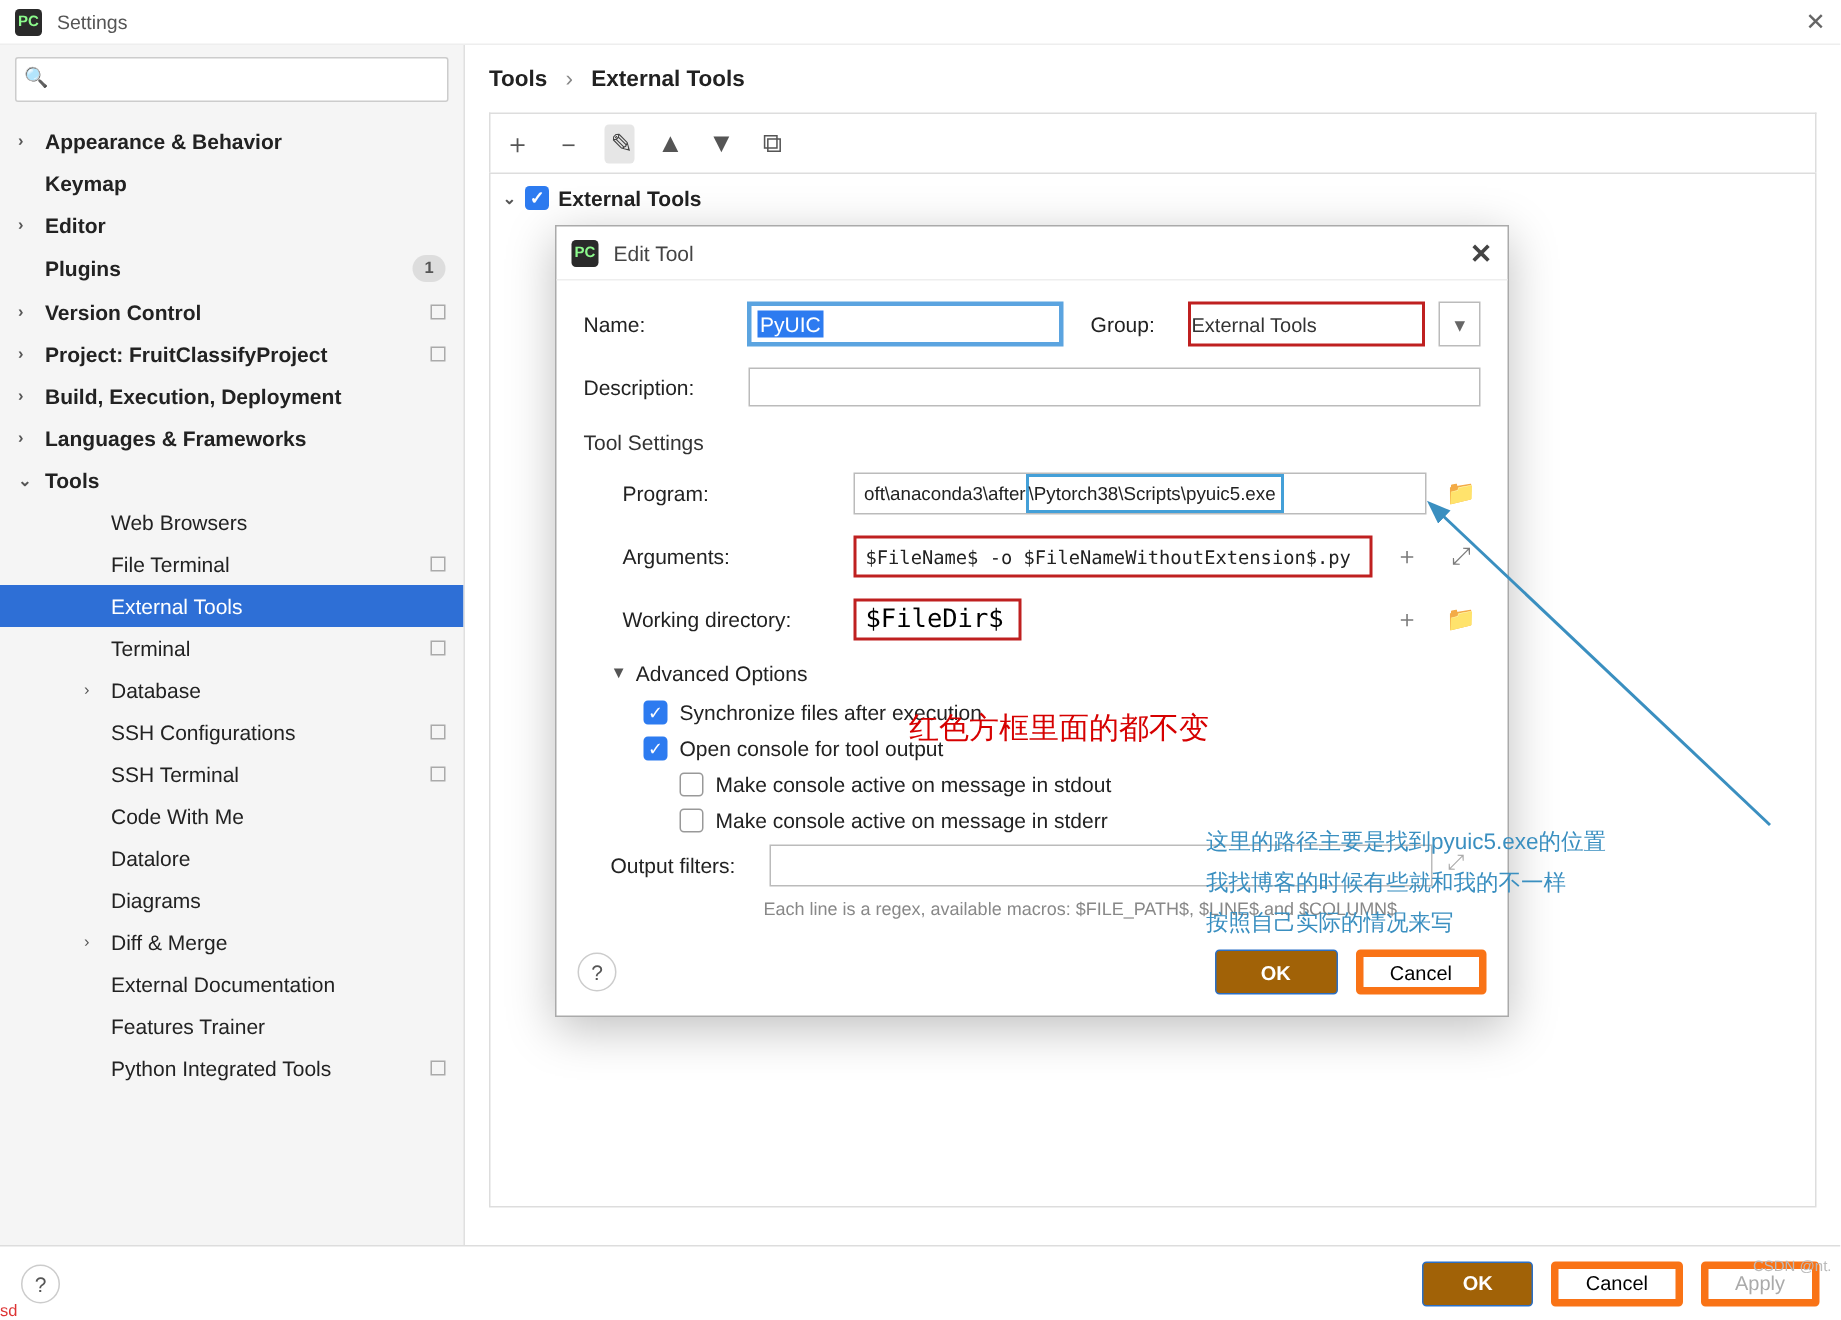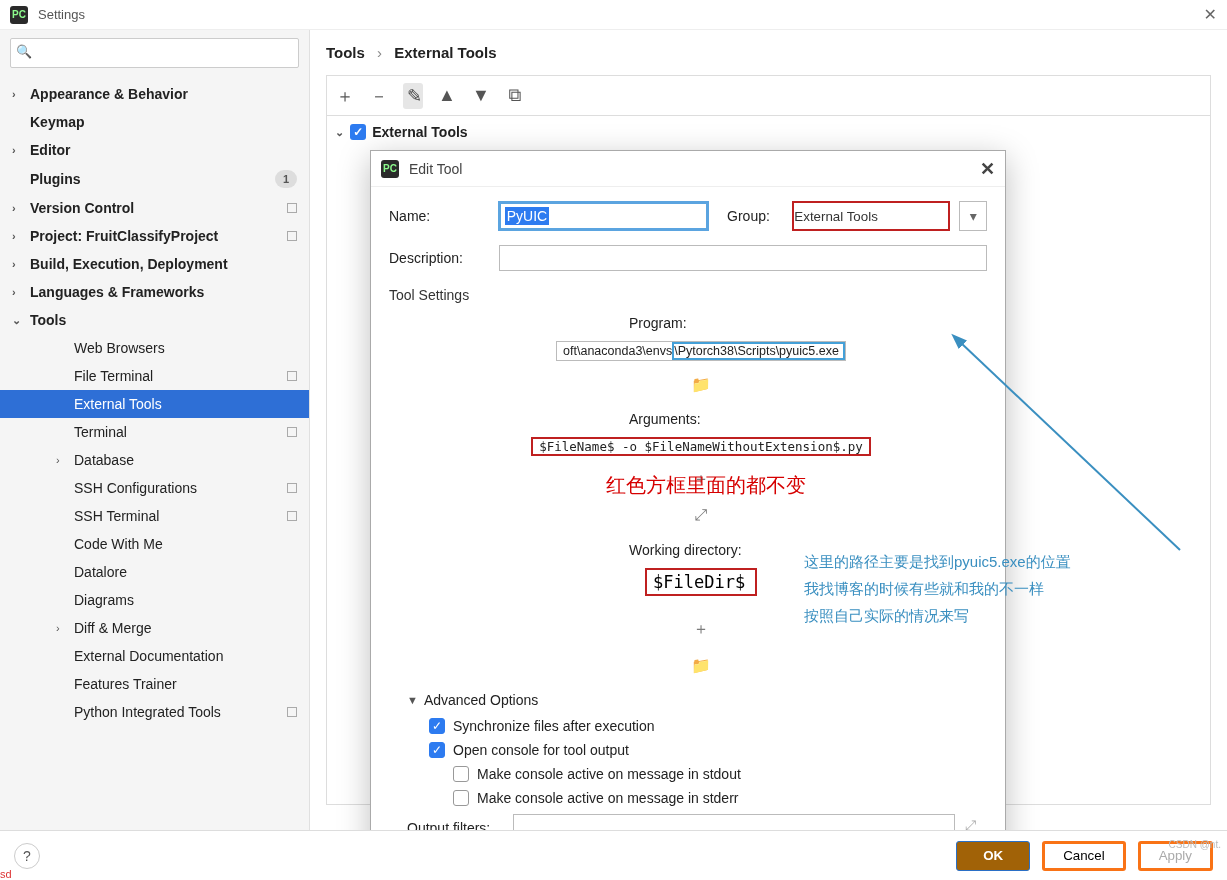--- a/index.html
+++ b/index.html
@@ -50,42 +50,42 @@
 .frow { display:flex; align-items:center; margin-bottom: 14px; gap:10px; }
 .frow label { width: 100px; }
 .inp { height:26px; border:1px solid #bbb; padding:0 6px; font-size:13px; background:#fff; }
 
 .name-input { width: 214px; border:3px solid #5ba4e0; height:30px; }
 .group-input { width: 158px; border:2px solid #bf2020; height:30px; color:#333; }
 .group-dd { width:28px; height:30px; border:1px solid #bbb; display:flex;align-items:center;justify-content:center;color:#666; margin-left:-1px; }
 .desc-input { flex:1; }
 
 .section-title { margin: 16px 0 12px 0; color:#333; }
-.srow { display:flex; align-items:center; margin-bottom: 14px; gap:10px; padding-left: 26px; flex-direction: column; }
+.srow { display:flex; align-items:center; margin-bottom: 14px; gap:10px; padding-left: 26px; }
 .srow label { width: 144px; }
 .srow .field { flex:1; height:28px; border:1px solid #bbb; font-family: monospace; font-size:12.5px; display:flex; align-items:center; padding:0 6px; overflow:hidden; white-space:nowrap; }
 .srow .icon-btn { width:26px; height:26px; color:#7b7b7b; display:flex;align-items:center;justify-content:center; font-size:16px; }
 .overlay-blue { border:2px solid #44a0d8 !important; }
 .overlay-red { border:2px solid #bf2020 !important; }
 .wd-input { width: 112px; border:2px solid #bf2020; height:28px; font-family:monospace; font-size:17px; padding:0 6px; }
 
 .adv-title { display:flex;align-items:center; gap:6px; margin: 10px 0 10px 18px; }
 .adv-opts { padding-left: 40px; }
 .adv-opts .opt { display:flex; align-items:center; gap:8px; margin-bottom:8px; }
 .adv-opts .opt .chk2 { width:16px;height:16px;border:1px solid #999;border-radius:3px;display:flex;align-items:center;justify-content:center; }
 .adv-opts .opt .chk2.on { background:#2d7bf0; border-color:#2d7bf0; color:#fff; font-size:12px; }
 .of-row { display:flex;align-items:center;gap:10px; margin:8px 0 0 18px; }
 .of-row .field { flex:1; height:28px; border:1px solid #bbb; }
 .of-row .icon-btn { width:22px;height:22px;color:#aaa;}
 .hint { color:#888; font-size:12px; margin: 8px 0 0 120px; }
 
 .dlg-footer { display:flex; align-items:center; padding: 10px 14px 14px 14px; }
 .help-btn { width:26px;height:26px;border:1px solid #ccc;border-radius:13px;display:flex;align-items:center;justify-content:center;color:#555; }
 .btn-primary { margin-left:auto; height:30px; padding:0 30px; background:#a16207; color:#fff; border:1px solid #2a6fc6; border-radius:3px; font-weight:bold; }
-.btn-secondary { height:30px; padding:0 18px; border:3px solid #f97316; border-radius:3px; margin-left:12px; background:#fff; }
+.btn-secondary { height:30px; padding:0 18px; border:5px solid #f97316; border-radius:3px; margin-left:12px; background:#fff; }
 
 .bottom-bar { position:absolute; left:0; right:0; bottom:0; height:50px; border-top:1px solid #ddd; display:flex;align-items:center; padding:0 14px; background:#fff; }
 .bottom-bar .btn-primary { margin-left:auto; padding:0 26px; }
 .bottom-bar .apply { color:#aaa; }
 
 .annot-red { position:absolute; color:#d60000; font-family: "SimSun", serif; font-size:20px; }
 .annot-blue { position:absolute; color:#3a8fc0; font-family: "SimSun", monospace; font-size:15px; line-height:1.8; }
 .arrow-svg { position:absolute; pointer-events:none; }
 .wm { position:absolute; right:6px; bottom:30px; font-size:10px; color:#bbb; }
 .sd { position:absolute; left:0; bottom:0; color:#d33; font-size:11px; }
@@ -250,21 +250,21 @@
     <div class="frow">
       <label>Description:</label>
       <input class="inp desc-input" value="" style="">
     </div>
 
     <div class="section-title">Tool Settings</div>
 
     <div class="srow">
       <label>Program:</label>
       <div class="field" style="padding:0;">
-        <span style="padding:0 0 0 6px;">oft\anaconda3\envs</span>
+        <span style="padding:0 0 0 6px;">oft\anaconda3\after</span>
           <span class="overlay-blue" style="height:100%;display:flex;align-items:center;padding:0 4px 0 0;">\Pytorch38\Scripts\pyuic5.exe</span>
       </div>
       <div class="icon-btn">📁</div>
     </div>
 
     <div class="srow">
       <label>Arguments:</label>
       <div class="field overlay-red">$FileName$ -o $FileNameWithoutExtension$.py</div>
       <div class="icon-btn">＋</div>
       <div class="icon-btn">⤢</div>

